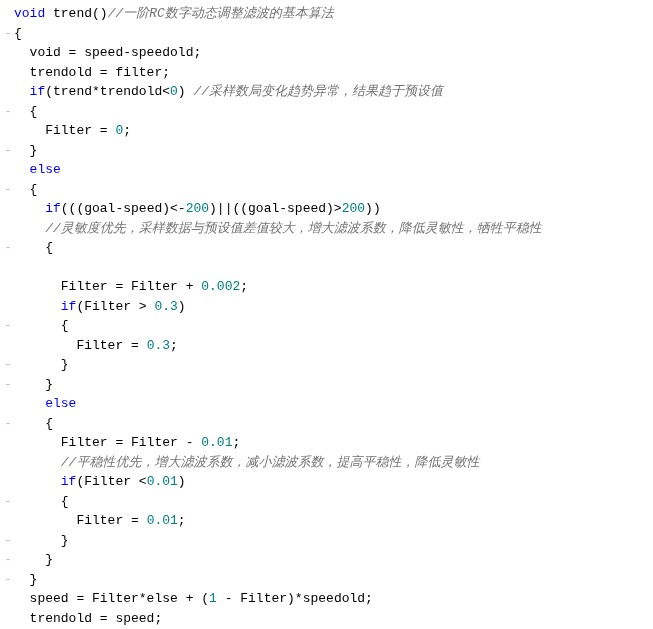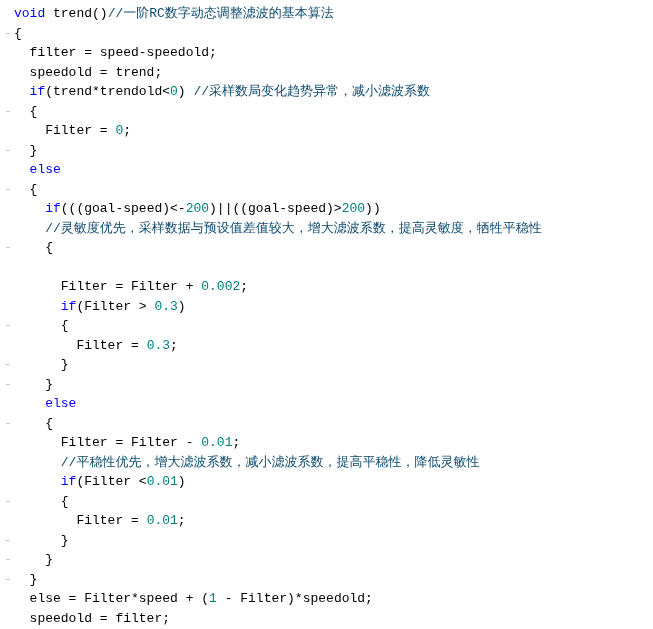--- a/index.html
+++ b/index.html
@@ -13,58 +13,58 @@
     width: 653px;
   }
   pre {
     margin: 0;
     padding: 4px 0 4px 4px;
     white-space: pre;
     font-family: inherit;
   }
   .kw   { color: #0000ff; }
   .num  { color: #008080; }
-  .cmt  { color: #0c4a6e; }
+  .cmt  { color: #737373; font-style: italic; }
   .gut  {
     display: inline-block;
     width: 10px;
     color: #c0c0c0;
     user-select: none;
   }
 </style>
 </head>
 <body>
 
 <pre><span class="gut"> </span><span class="kw">void</span><span> trend()</span><span class="cmt">//一阶RC数字动态调整滤波的基本算法</span>
 <span class="gut">-</span><span>{</span>
-<span class="gut"> </span><span>  filter = speed-speedold;</span>
-<span class="gut"> </span><span>  speedold = trend;</span>
-<span class="gut"> </span><span class="kw">  if</span><span>(trend*trendold&lt;</span><span class="num">0</span><span>) </span><span class="cmt">//采样数局变化趋势异常，减小滤波系数</span>
+<span class="gut"> </span><span>  void = speed-speedold;</span>
+<span class="gut"> </span><span>  trendold = filter;</span>
+<span class="gut"> </span><span class="kw">  if</span><span>(trend*trendold&lt;</span><span class="num">0</span><span>) </span><span class="cmt">//采样数局变化趋势异常，结果趋于预设值</span>
 <span class="gut">-</span><span>  {</span>
 <span class="gut"> </span><span>    Filter = </span><span class="num">0</span><span>;</span>
 <span class="gut">-</span><span>  }</span>
 <span class="gut"> </span><span class="kw">  else</span>
 <span class="gut">-</span><span>  {</span>
 <span class="gut"> </span><span class="kw">    if</span><span>(((goal-speed)&lt;-</span><span class="num">200</span><span>)||((goal-speed)&gt;</span><span class="num">200</span><span>))</span>
-<span class="gut"> </span><span class="cmt">    //灵敏度优先，采样数据与预设值差值较大，增大滤波系数，提高灵敏度，牺牲平稳性</span>
+<span class="gut"> </span><span class="cmt">    //灵敏度优先，采样数据与预设值差值较大，增大滤波系数，降低灵敏性，牺牲平稳性</span>
 <span class="gut">-</span><span>    {</span>
 <span class="gut"> </span><span></span>
 <span class="gut"> </span><span>      Filter = Filter + </span><span class="num">0.002</span><span>;</span>
 <span class="gut"> </span><span class="kw">      if</span><span>(Filter &gt; </span><span class="num">0.3</span><span>)</span>
 <span class="gut">-</span><span>      {</span>
 <span class="gut"> </span><span>        Filter = </span><span class="num">0.3</span><span>;</span>
 <span class="gut">-</span><span>      }</span>
 <span class="gut">-</span><span>    }</span>
 <span class="gut"> </span><span class="kw">    else</span>
 <span class="gut">-</span><span>    {</span>
 <span class="gut"> </span><span>      Filter = Filter - </span><span class="num">0.01</span><span>;</span>
 <span class="gut"> </span><span class="cmt">      //平稳性优先，增大滤波系数，减小滤波系数，提高平稳性，降低灵敏性</span>
 <span class="gut"> </span><span class="kw">      if</span><span>(Filter &lt;</span><span class="num">0.01</span><span>)</span>
 <span class="gut">-</span><span>      {</span>
 <span class="gut"> </span><span>        Filter = </span><span class="num">0.01</span><span>;</span>
 <span class="gut">-</span><span>      }</span>
 <span class="gut">-</span><span>    }</span>
 <span class="gut">-</span><span>  }</span>
-<span class="gut"> </span><span>  else = Filter*speed + (</span><span class="num">1</span><span> - Filter)*speedold;</span>
-<span class="gut"> </span><span>  speedold = filter;</span>
+<span class="gut"> </span><span>  speed = Filter*else + (</span><span class="num">1</span><span> - Filter)*speedold;</span>
+<span class="gut"> </span><span>  trendold = speed;</span>
 <span class="gut"> </span><span></span>
 
 </pre>
 
 </body></html>

